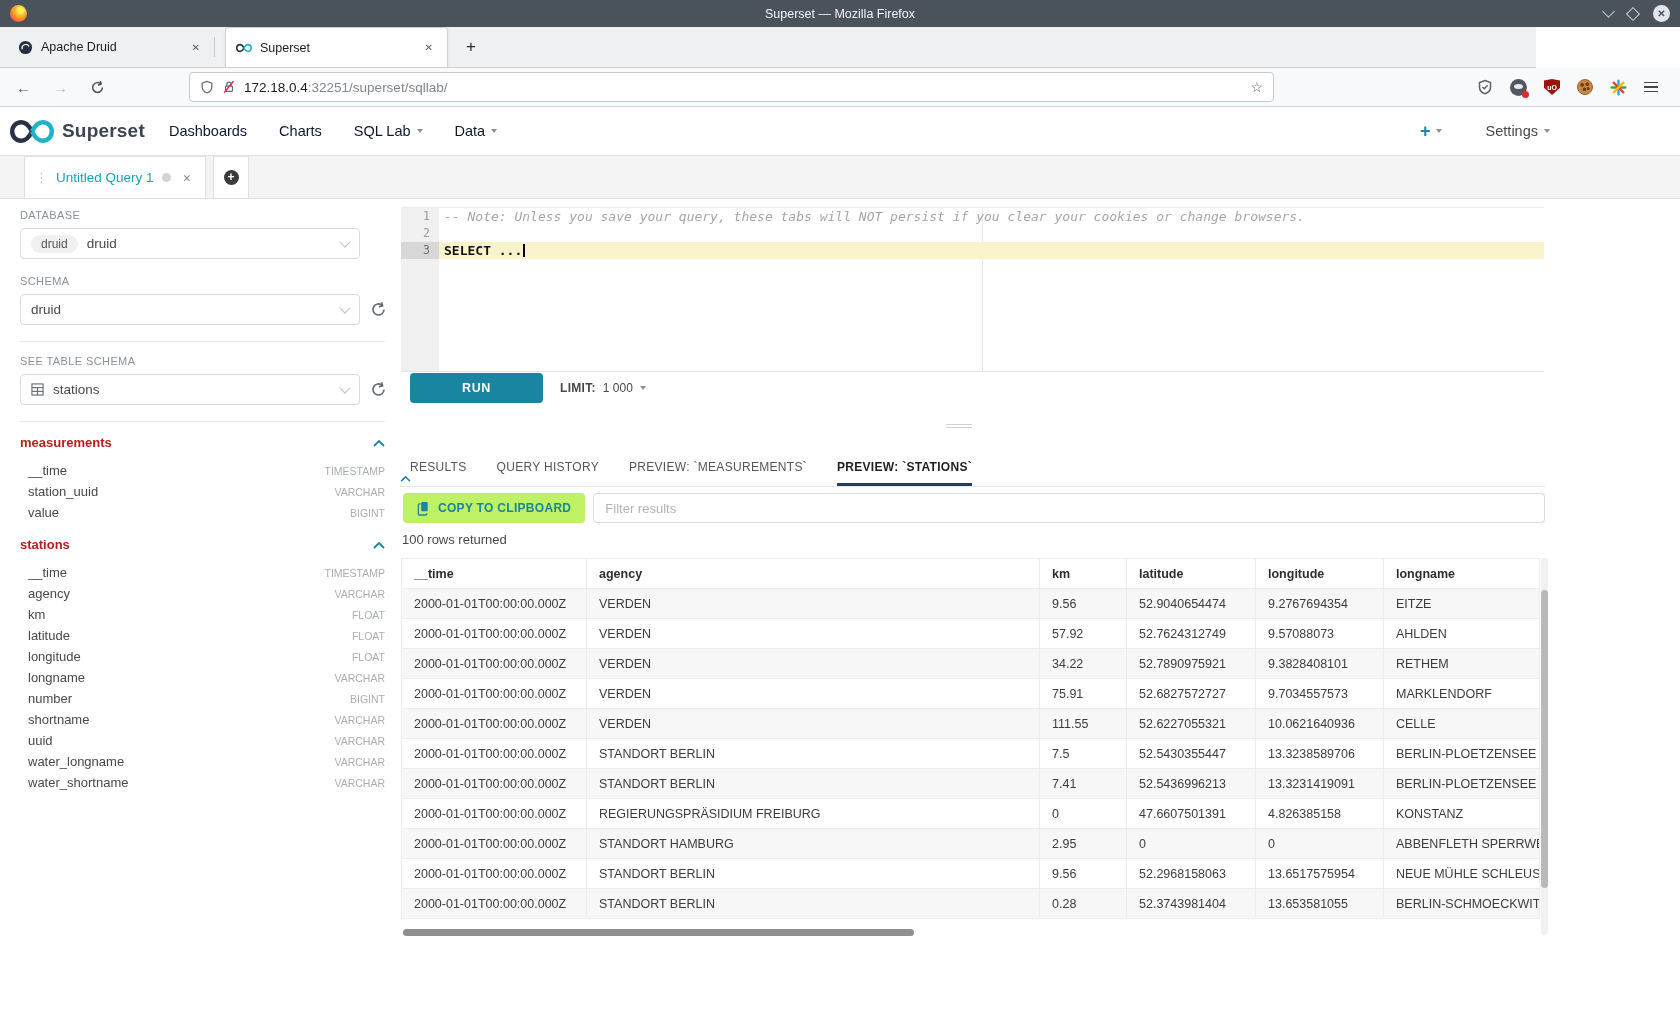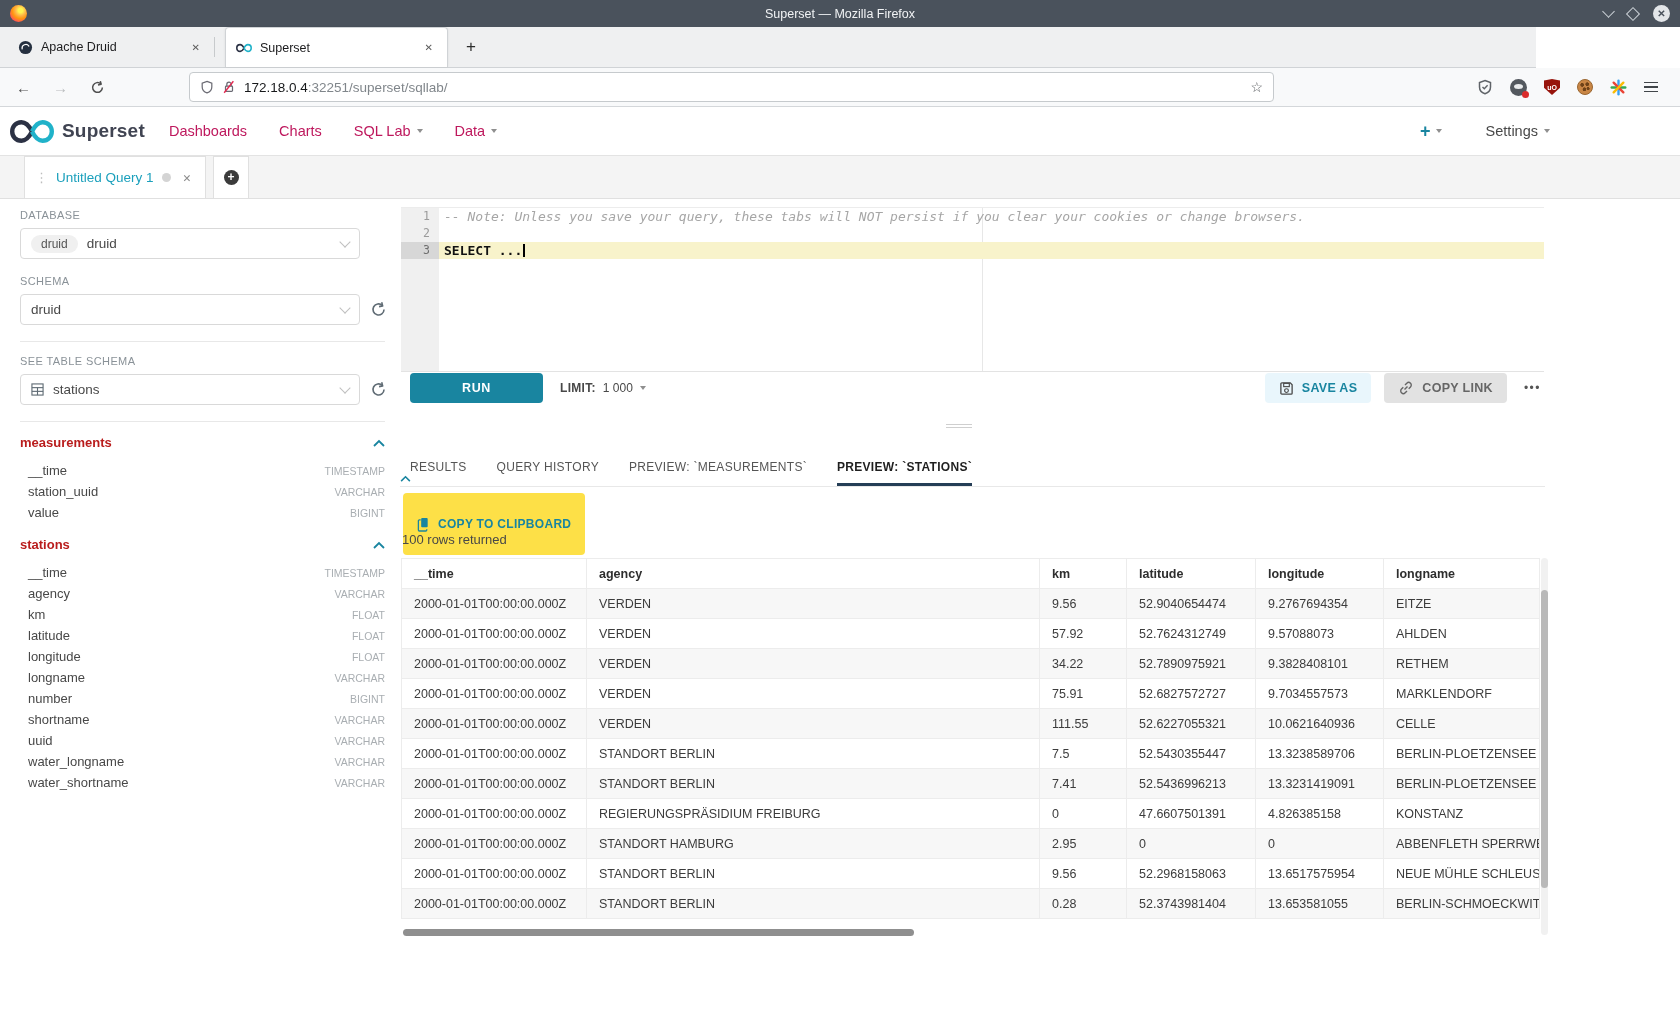--- a/index.html
+++ b/index.html
@@ -37,21 +37,21 @@
   .ext-mask::before{content:"";position:absolute;left:4px;top:5px;width:9px;height:5px;border-radius:50%;background:#e9ebec}
   .ext-mask::after{content:"";position:absolute;right:-2px;bottom:-2px;width:7px;height:7px;border-radius:50%;background:#d92b2b}
   .ext-ublock{width:16px;height:16px;background:#97140c;clip-path:polygon(50% 0,100% 10%,100% 55%,50% 100%,0 55%,0 10%);color:#fff;font-size:7px;font-weight:bold;display:flex;align-items:center;justify-content:center}
   .ext-cookie{width:16px;height:16px;border-radius:50%;background:radial-gradient(circle at 30% 35%,#6f4218 1.6px,transparent 2.1px),radial-gradient(circle at 66% 30%,#6f4218 1.6px,transparent 2.1px),radial-gradient(circle at 46% 66%,#6f4218 1.6px,transparent 2.1px),radial-gradient(circle at 72% 62%,#6f4218 1.3px,transparent 1.8px),#c98645;border:1px solid #9a6630;box-sizing:border-box}
   .hamburger{display:flex;flex-direction:column;gap:3px}
   .hamburger span{width:14px;height:1.6px;background:#41464a}
   
   .snavbar{left:0;top:107px;width:1680px;height:49px;background:#fff;border-bottom:1px solid #e3e3e3;box-sizing:border-box;display:flex;align-items:center;padding:0 10px}
   .brand{display:flex;align-items:center;gap:8px}
   .brand-name{font-size:19px;font-weight:bold;color:#404452;letter-spacing:.2px}
-  .snav-items{display:flex;align-items:flex-start;gap:32px;margin-left:24px;font-size:14.5px;color:#be185d}
+  .snav-items{display:flex;align-items:flex-start;gap:32px;margin-left:24px;font-size:14.5px;color:#0f172a}
   .snav-item{display:flex;align-items:center;gap:6px}
   .caret{width:0;height:0;border-left:3.5px solid transparent;border-right:3.5px solid transparent;border-top:4px solid #8f8f8f;display:inline-block}
   .snav-right{margin-left:auto;display:flex;align-items:center;gap:44px;margin-right:120px}
   .plus-accent{color:#1985a0;font-size:18px;font-weight:bold;display:flex;align-items:center;gap:5px}
   .settings{font-size:14.5px;color:#484848;display:flex;align-items:center;gap:6px}
   
   .qtabstrip{left:0;top:156px;width:1680px;height:43px;background:#f4f4f4;border-bottom:1px solid #e0e0e0;box-sizing:border-box;display:flex;align-items:stretch}
   .qtab{margin-left:24px;width:182px;background:#fff;border:1px solid #e0e0e0;border-bottom:none;display:flex;align-items:center;padding:0 10px;box-sizing:border-box;gap:8px}
   .qtab-grip{color:#bdbdbd;font-size:13px}
   .qtab-label{color:#1ba0bc;font-size:13.5px}
@@ -97,21 +97,21 @@
   .copylink{background:#e2e2e2;color:#666}
   .more-btn{color:#555;font-size:12px;letter-spacing:1.5px;padding:0 4px}
   .splitter{position:absolute;top:225px;left:546px;width:26px;display:flex;flex-direction:column;gap:2px}
   .splitter span{height:1px;background:#cfcfcf}
   
   .rtabs{position:absolute;top:251px;left:0;width:1145px;height:37px;border-bottom:1px solid #e8e8e8;box-sizing:border-box;display:flex;gap:30px;padding-left:10px}
   .rtab{display:flex;align-items:center;height:100%;box-sizing:border-box;border-bottom:3px solid transparent;margin-bottom:-1px;font-size:12px;color:#555;letter-spacing:.3px;cursor:default}
   .rtab.active{color:#1f1f1f;font-weight:bold;border-bottom-color:#253e56}
   .pane-collapse{position:absolute;top:276px;left:0;display:flex}
   .south-controls{position:absolute;top:294px;left:3px;width:1142px;display:flex;align-items:center;gap:8px;box-sizing:border-box}
-  .clip-btn{height:30px;padding:16px 14px;border-radius:4px;background:#fde047;color:#1985a0;font-size:12px;font-weight:bold;letter-spacing:.3px;display:flex;align-items:center;gap:8px;flex:0 0 auto}
+  .clip-btn{height:30px;padding:0 14px;border-radius:4px;background:#bef264;color:#1985a0;font-size:12px;font-weight:bold;letter-spacing:.3px;display:flex;align-items:center;gap:8px;flex:0 0 auto}
   .filter-input{flex:1;height:30px;border:1px solid #d9d9d9;border-radius:4px;padding:0 11px;font-size:13px;color:#444;font-family:"Liberation Sans",sans-serif;box-sizing:border-box;outline:none}
   .filter-input::placeholder{color:#b3b3b3}
   .rows-returned{position:absolute;top:333px;left:2px;font-size:13px;color:#484848}
   .rtable-wrap{position:absolute;top:359px;left:1px}
   table.rtable{border-collapse:collapse;table-layout:fixed;width:1138px}
   .rtable th,.rtable td{border:1px solid #ececec;height:30px;padding:0 12px;text-align:left;font-size:12.5px;white-space:nowrap;overflow:hidden;box-sizing:border-box}
   .rtable th{font-weight:bold;color:#2e2e2e;background:#fff}
   .rtable td{color:#3c3c3c}
   .rtable tr.striped td{background:#f7f7f7}
   .c0{width:185px}.c1{width:453px}.c2{width:87px}.c3{width:129px}.c4{width:128px}.c5{width:156px}
@@ -417,43 +417,20 @@
     </div>
   </div>
 
   <div class="run-row">
     <div class="run-btn">RUN</div>
     <div class="limit">
       <b>LIMIT:</b>
       <span>1 000</span>
       <span class="caret"></span>
     </div>
-    <div class="run-right">
-      <div class="pillbtn saveas">
-        <span>
-          <svg width="15" height="15" viewBox="0 0 16 16">
-              <path d="M2 3 a1 1 0 0 1 1-1 h9 l2 2 v9 a1 1 0 0 1 -1 1 h-10 a1 1 0 0 1 -1 -1 Z" fill="none" stroke="#4a4a4a" stroke-width="1.4"></path>
-              <rect x="5" y="2.5" width="6" height="3.5" fill="none" stroke="#4a4a4a" stroke-width="1.2"></rect>
-              <circle cx="8" cy="10.2" r="2" fill="none" stroke="#4a4a4a" stroke-width="1.2"></circle>
-            </svg>
-        </span>
-        <span>SAVE AS</span>
-      </div>
-      <div class="pillbtn copylink">
-        <span>
-          <svg width="16" height="16" viewBox="0 0 16 16">
-              <path d="M6.5 9.5 L9.5 6.5" stroke="#666" stroke-width="1.4"></path>
-              <path d="M7 5 L8.8 3.2 a2.6 2.6 0 0 1 3.7 3.7 L10.7 8.7" fill="none" stroke="#666" stroke-width="1.4"></path>
-              <path d="M9 11 L7.2 12.8 a2.6 2.6 0 0 1 -3.7 -3.7 L5.3 7.3" fill="none" stroke="#666" stroke-width="1.4"></path>
-            </svg>
-        </span>
-        <span>COPY LINK</span>
-      </div>
-      <div class="more-btn">•••</div>
-    </div>
   </div>
 
   <div class="splitter">
       <span></span>
       <span></span>
     </div>
 
   <div class="rtabs">
       <div class="rtab">RESULTS</div>
       <div class="rtab">QUERY HISTORY</div>
@@ -470,20 +447,21 @@
     <div class="clip-btn">
       <span>
         <svg width="13" height="15" viewBox="0 0 14 16">
             <path d="M4 3 H2.5 a1 1 0 0 0 -1 1 v10 a1 1 0 0 0 1 1 h7 a1 1 0 0 0 1 -1 V13" fill="none" stroke="#1985a0" stroke-width="1.4"></path>
             <rect x="4.5" y="1" width="7" height="10" rx="1" fill="#1985a0"></rect>
             <path d="M11.5 1 V4 H14" fill="none" stroke="#fff" stroke-width="0"></path>
           </svg>
       </span>
       <span>COPY TO CLIPBOARD</span>
     </div>
+    <input class="filter-input" type="text" placeholder="Filter results" style="">
   </div>
 
   <div class="rows-returned">100 rows returned</div>
 
   <div class="rtable-wrap">
     <table class="rtable">
       <thead>
           <tr>
             <th class="c0">__time</th>
             <th class="c1">agency</th>

